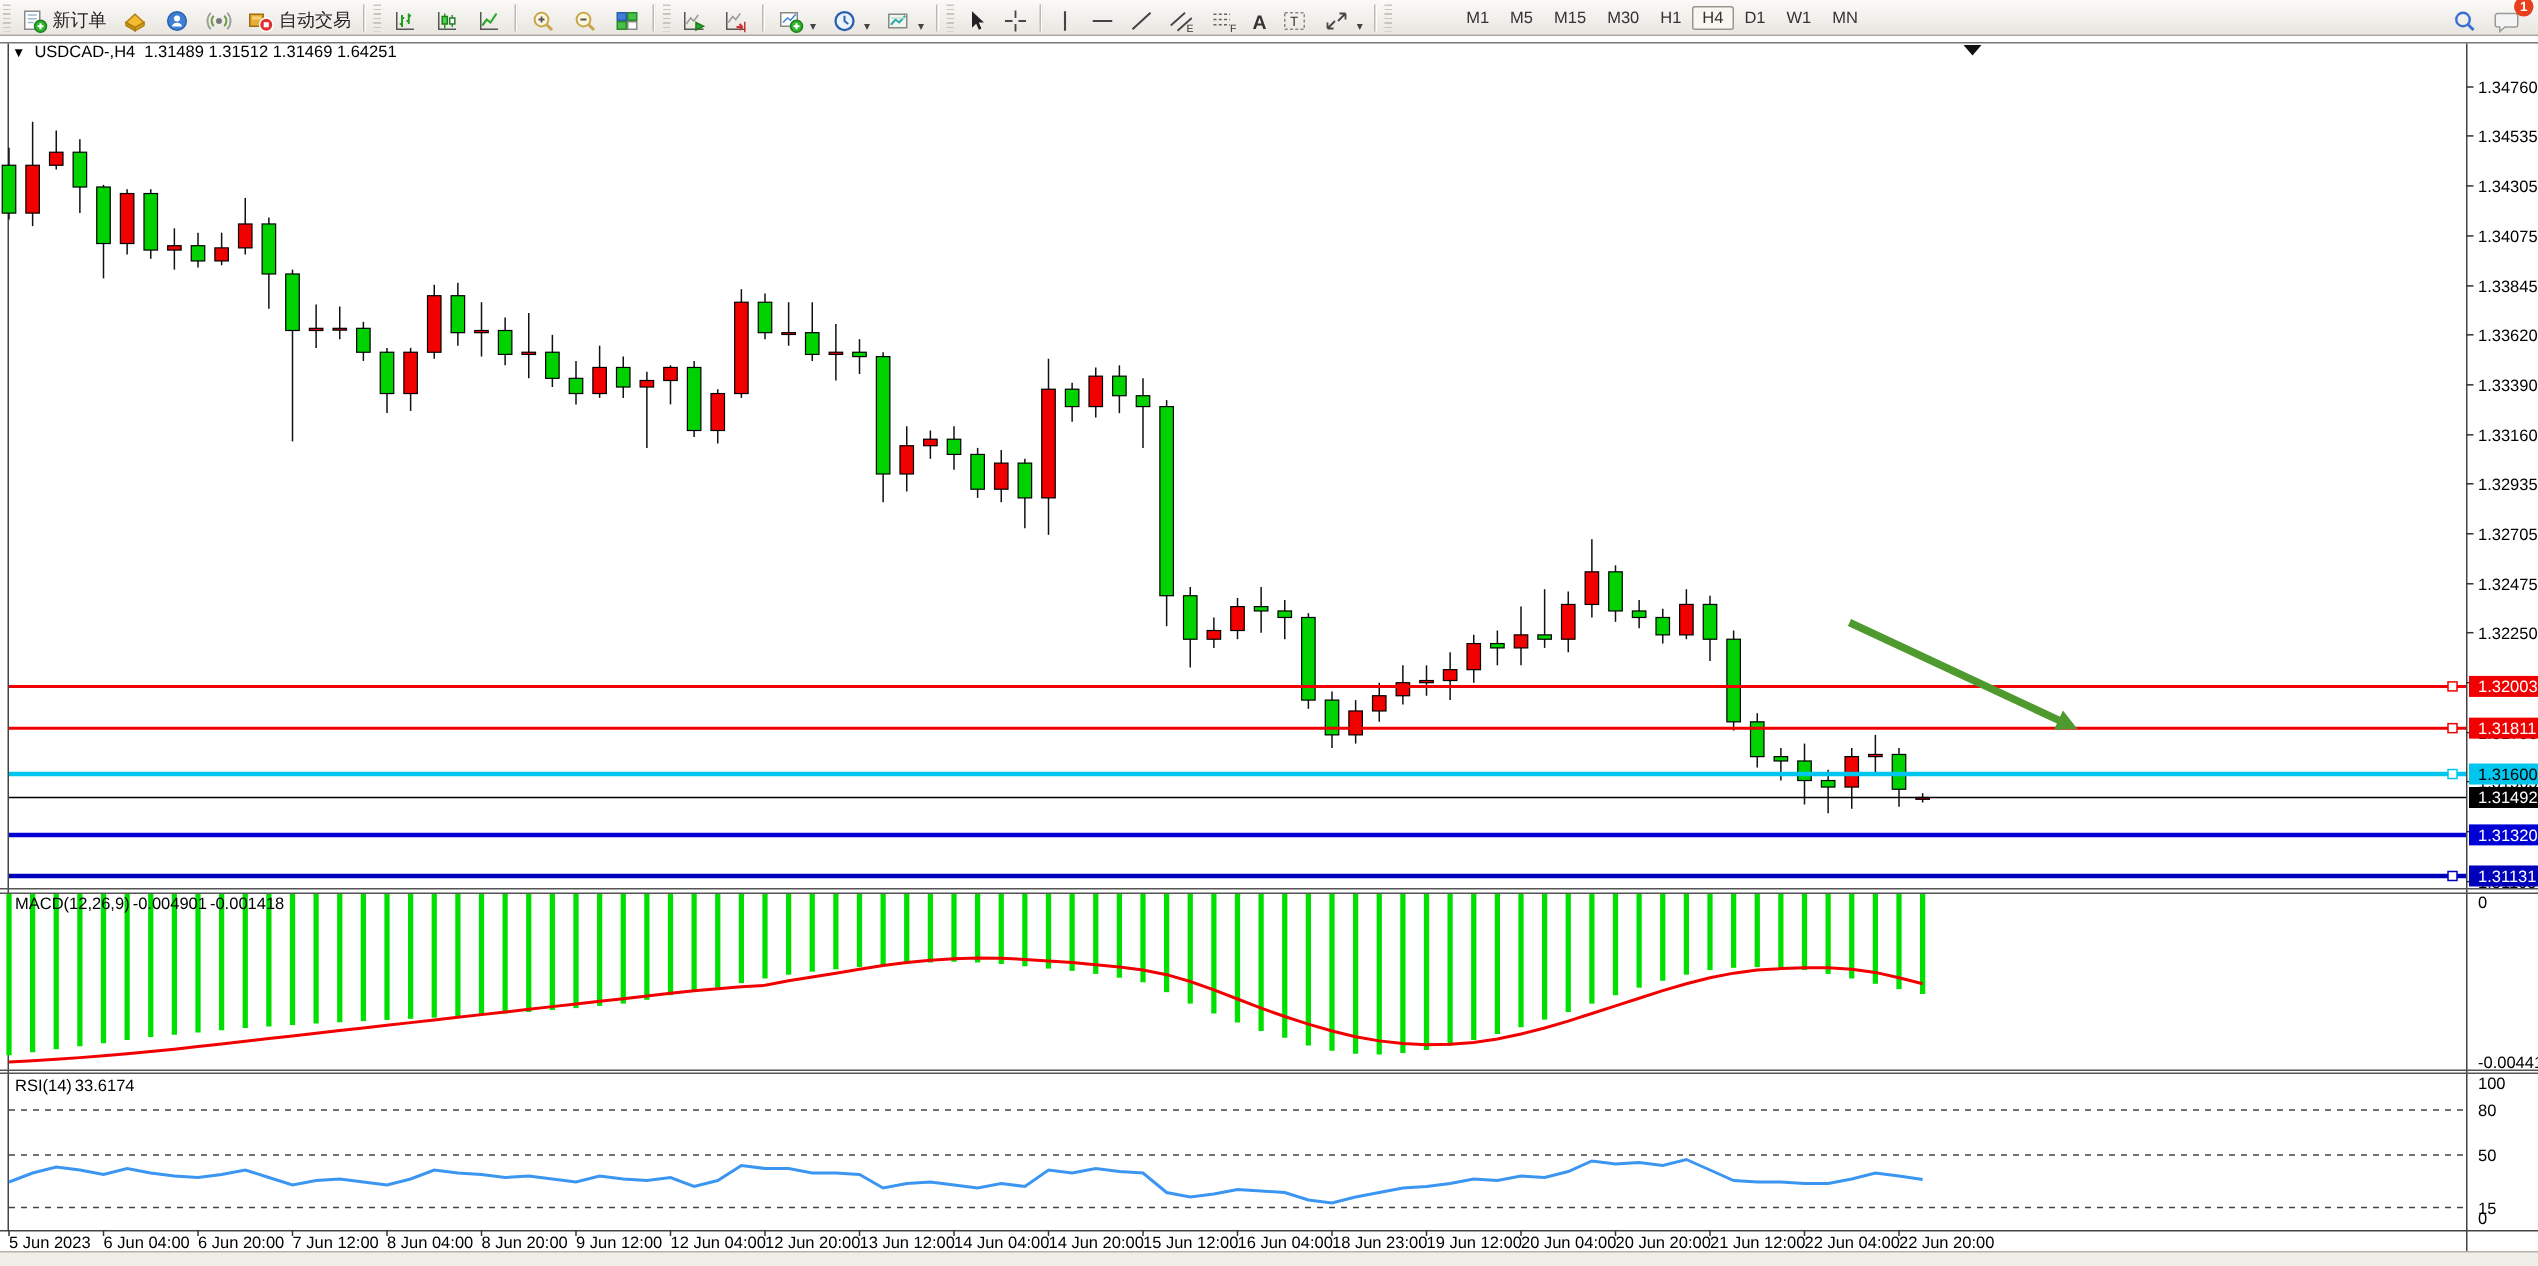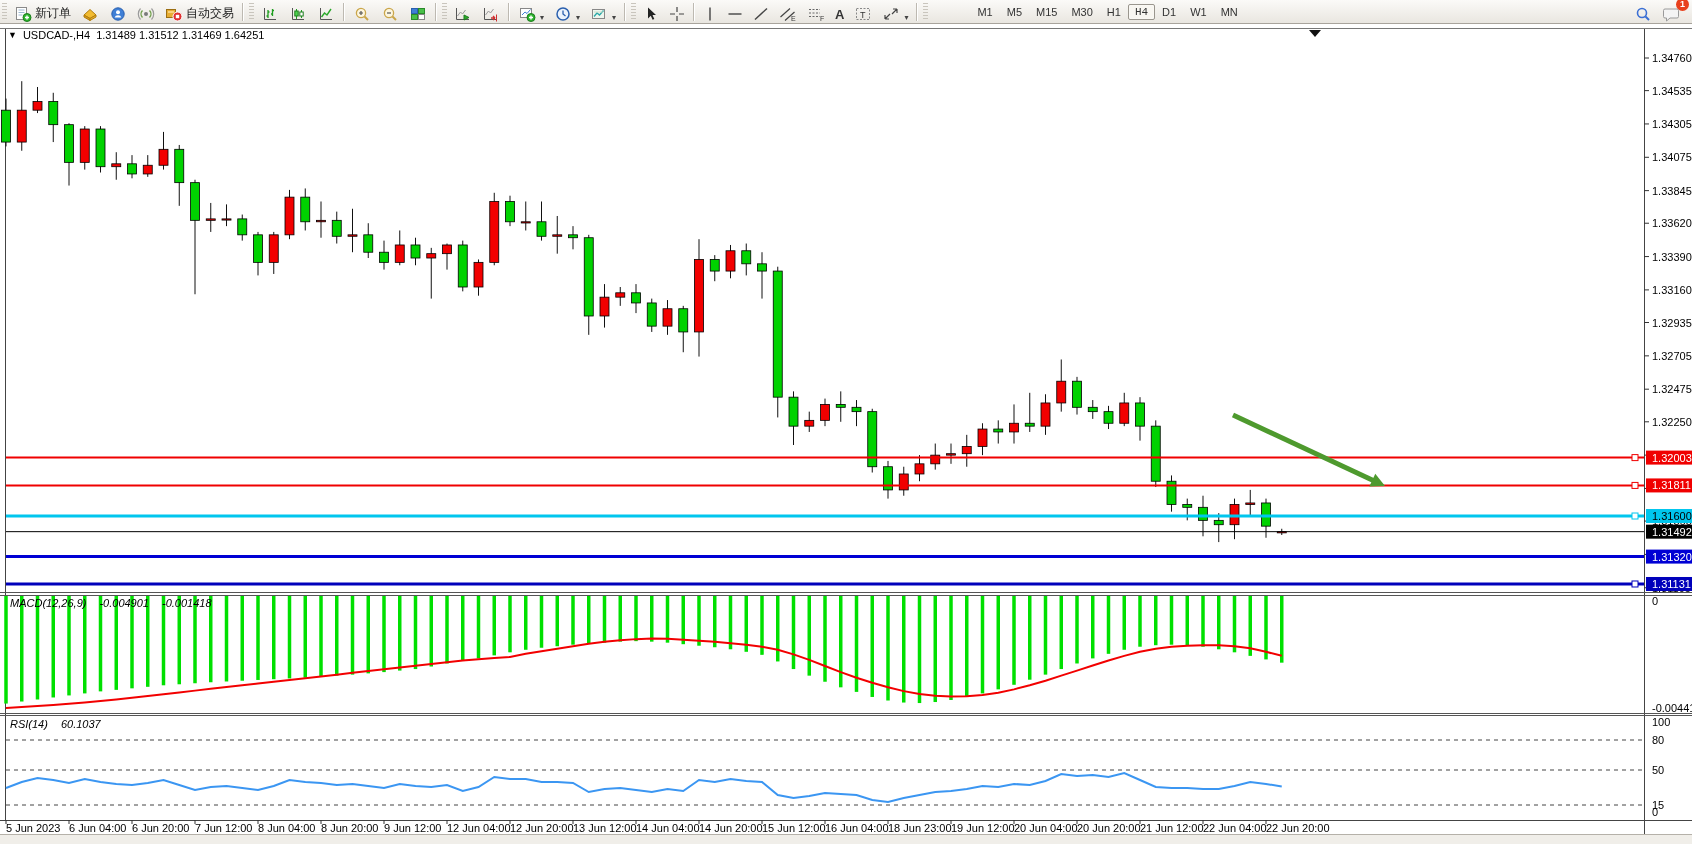--- a/index.html
+++ b/index.html
@@ -9,33 +9,33 @@
   #toolbar{position:absolute;top:0;left:0;width:1692px;height:23px;
     background:linear-gradient(#fbfaf8,#e9e6e0);border-bottom:1px solid #a8a49c;
     display:flex;align-items:center;z-index:20;font-size:12px;color:#222;}
   .tbtn{display:flex;align-items:flex-end;gap:3px;height:21px;padding:0 4px;
     border:1px solid transparent;border-radius:2px;cursor:default;white-space:nowrap;}
   .tbtn svg{display:block;}
   .tsep{width:1px;height:18px;background:#bdb9b1;border-right:1px solid #fff;margin:0 3px;}
   .grip{width:5px;height:18px;margin:0 2px;
     background:repeating-linear-gradient(#c9c5bd 0 1px,transparent 1px 3px);}
   .tf{padding:1px 6px;font-size:11px;color:#333;border:1px solid transparent;}
-  .tf.active{background:#f8f6f1;border:1px solid #9a968e;border-radius:2px;box-shadow:inset 0 0 2px #fff;font-family:Liberation Mono, monospace;}
+  .tf.active{background:#f8f6f1;border:1px solid #9a968e;border-radius:2px;box-shadow:inset 0 0 2px #fff;}
   .caret{font-size:8px;color:#444;margin-left:1px;}
   #tb-right{margin-left:auto;display:flex;align-items:center;margin-right:6px;}
   #alert-badge{position:relative;}
   #alert-badge .bubble-badge{position:absolute;top:-3px;right:-4px;background:#e8401c;color:#fff;
     border-radius:50%;width:13px;height:13px;font-size:9px;line-height:13px;text-align:center;font-weight:bold;}
   
   #chartsvg{position:absolute;top:0;left:0;z-index:1;}
   .ovl{position:absolute;z-index:5;font-size:11px;color:#000;white-space:nowrap;}
   #chart-title{top:29px;left:8px;display:flex;gap:6px;align-items:center;}
   #macd-label{top:597px;left:10px;}
   #rsi-label{top:718px;left:10px;}
-  .lblpart{margin-right:13px;font-style:italic;}
+  .lblpart{margin-right:2px;}
 </style>
 </head>
 <body>
 
 <div id="root">
 
   <div id="toolbar">
     <div class="grip"></div>
 
     <div class="tbtn">
@@ -647,15 +647,15 @@
     <span style="font-size:9px;">▼</span>
     <span>USDCAD-,H4</span>
     <span>1.31489 1.31512 1.31469 1.64251</span>
   </div>
 
   <div class="ovl" id="macd-label">
     <span class="lblpart">MACD(12,26,9)</span><span class="lblpart">-0.004901</span><span class="lblpart">-0.001418</span>
   </div>
 
   <div class="ovl" id="rsi-label">
-    <span class="lblpart">RSI(14)</span><span class="lblpart">60.1037</span>
+    <span class="lblpart">RSI(14)</span><span class="lblpart">33.6174</span>
   </div>
 </div>
 
 </body></html>

